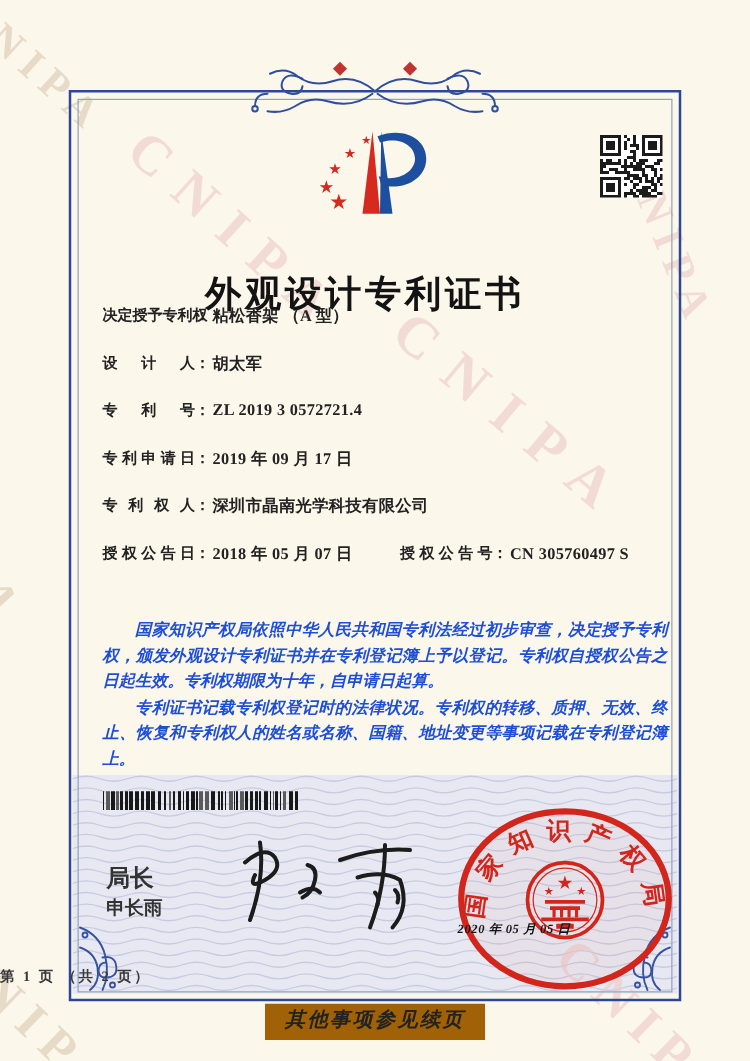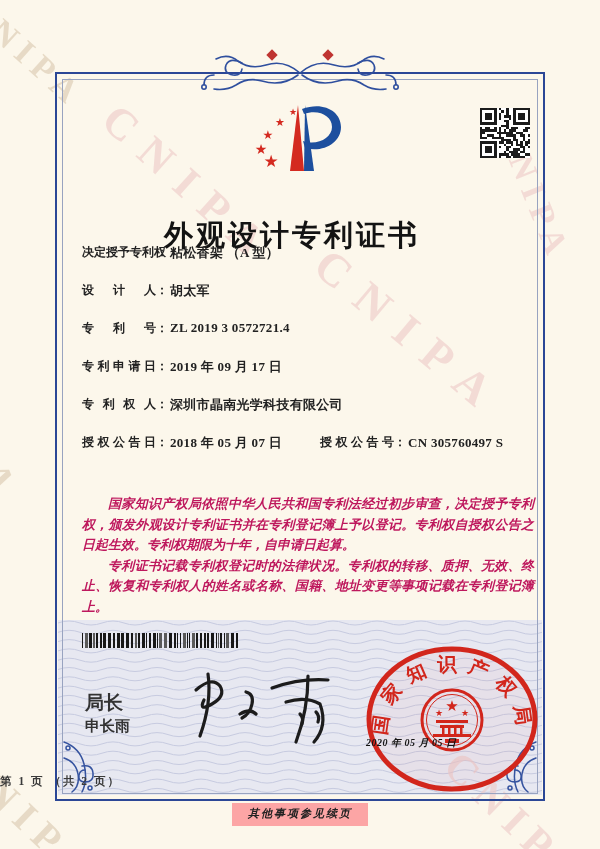--- a/index.html
+++ b/index.html
@@ -30,33 +30,33 @@
   .title{position:absolute;left:0;right:16px;top:180px;text-align:center;font-size:29px;font-weight:700;letter-spacing:3px;color:#131313;margin-top:36px;}
   .fields{position:absolute;left:82px;top:244px;right:62px;}
   .frow{height:38px;font-size:13px;font-weight:700;color:#222;white-space:nowrap;}
   .flabel{display:inline-block;width:74px;text-align:justify;text-align-last:justify;vertical-align:top;font-size:12px;}
   .fcolon{display:inline-block;width:14px;font-size:12px;vertical-align:top;}
   .fvalue{font-size:13px;letter-spacing:.3px;}
   .fvalue-small{font-size:11.5px;letter-spacing:0;}
   .fvalue-fixed{display:inline-block;width:146px;}
   .pair2{margin-left:4px;}
   .notice{position:absolute;left:82px;right:66px;top:494px;font-size:13px;line-height:20.5px;font-style:italic;
-          font-weight:600;color:#be185d;text-align:justify;}
+          font-weight:600;color:#1d4ed8;text-align:justify;}
   .notice p{margin:0;text-indent:2em;}
   .barcode{position:absolute;left:82px;top:633px;width:158px;height:15px;}
   .sig-title{position:absolute;left:85px;top:690px;font-family:"Liberation Sans","DejaVu Sans",sans-serif;
              font-size:19px;font-weight:700;color:#333;}
   .sig-name{position:absolute;left:85px;top:717px;font-family:"Liberation Sans","DejaVu Sans",sans-serif;
             font-size:15px;font-weight:700;color:#333;}
   .signature{position:absolute;left:168px;top:662px;width:200px;height:95px;}
   .seal{position:absolute;left:364px;top:644px;width:176px;height:150px;}
   .seal-date{position:absolute;left:366px;top:736px;width:140px;font-size:10px;font-weight:700;letter-spacing:.5px;color:#141414;font-style:italic;}
   .page-no{position:absolute;left:0;right:0;top:774px;font-size:11.5px;font-weight:600;letter-spacing:2px;color:#3a3a3a;}
-  .cont-note{position:absolute;left:50%;top:803px;transform:translateX(-50%);background:#fca5a5;padding:3px 16px 5px;
-             font-size:11px;font-style:italic;font-weight:700;letter-spacing:2px;color:#222;white-space:nowrap;}
+  .cont-note{position:absolute;left:50%;top:803px;transform:translateX(-50%);background:#a16207;padding:3px 16px 5px;
+             font-size:16px;font-style:italic;font-weight:700;letter-spacing:2px;color:#222;white-space:nowrap;}
   .ornament-top{position:absolute;left:190px;top:49px;width:220px;height:46px;}
   .corner{position:absolute;width:56px;height:58px;}
   .corner-l{left:60px;top:736px;}
   .corner-r{right:60px;top:736px;transform:scaleX(-1);}
   svg{display:block;}
 </style>
 </head>
 <body>
 
 <div class="page">

